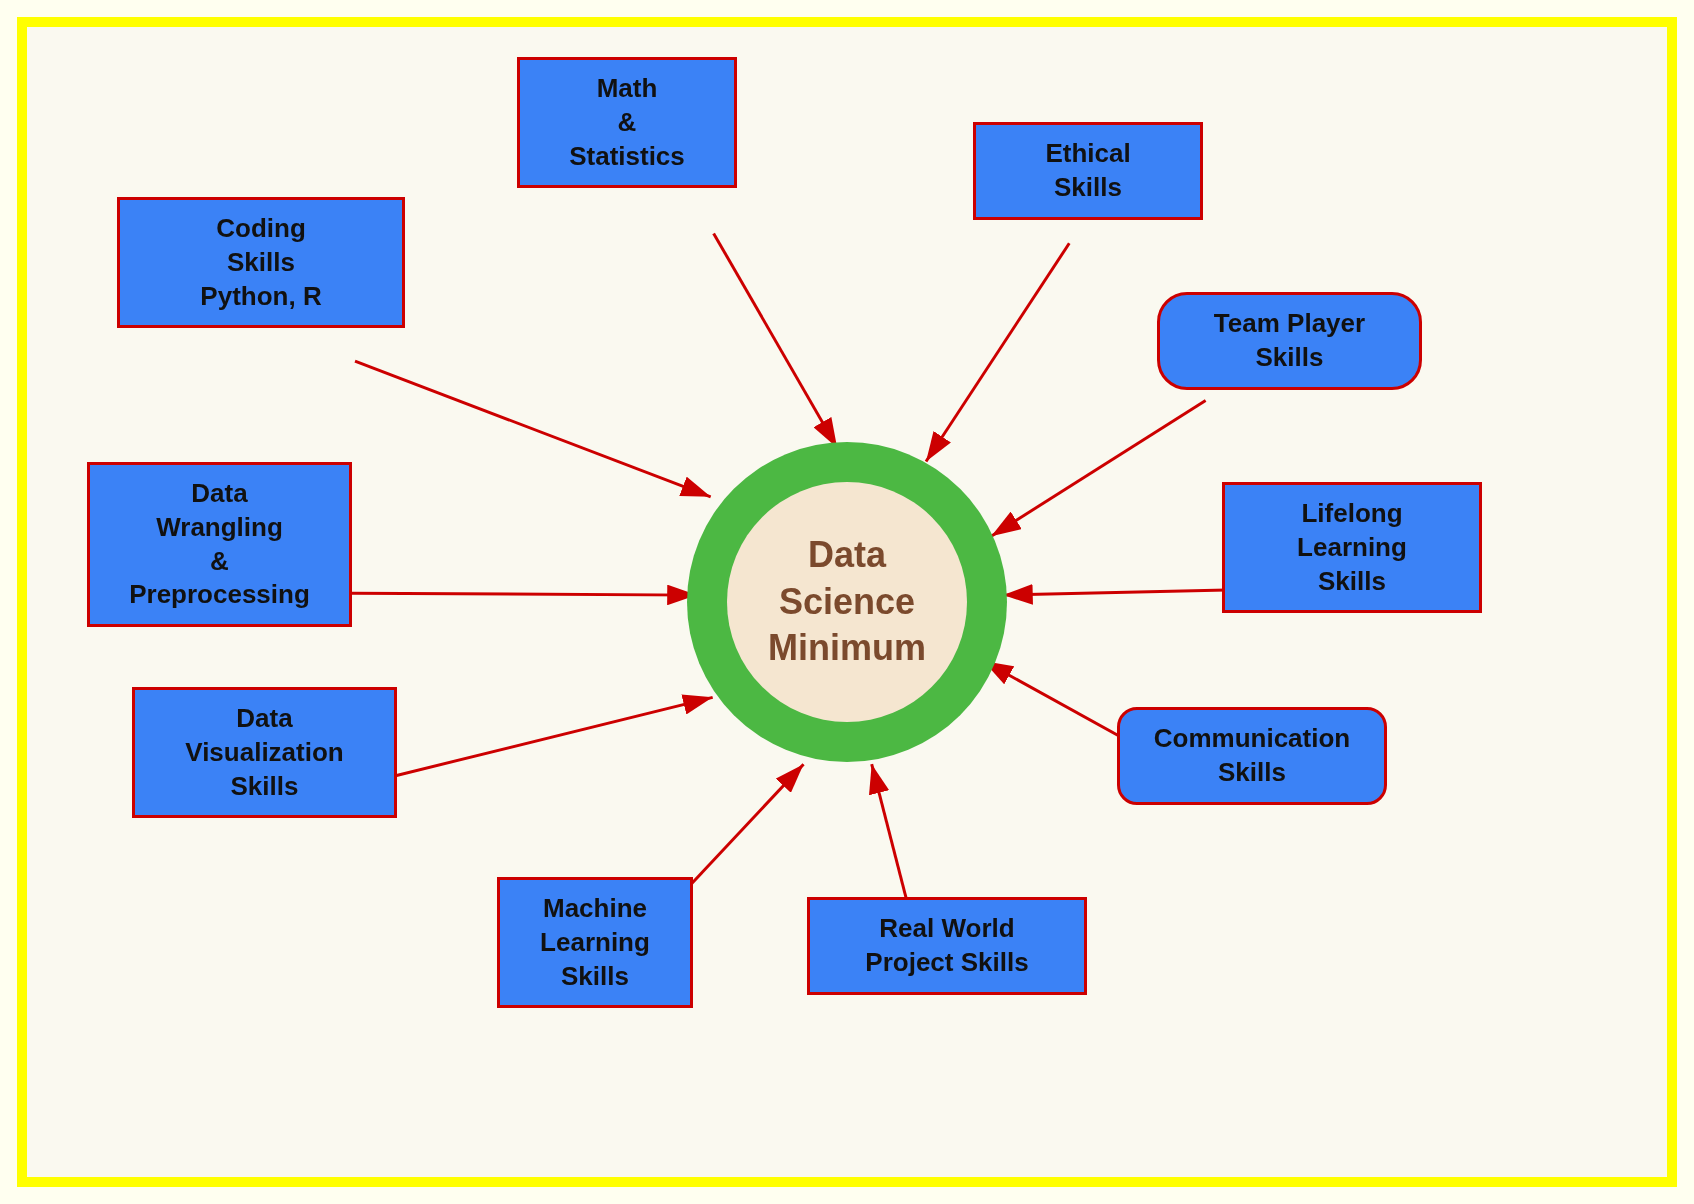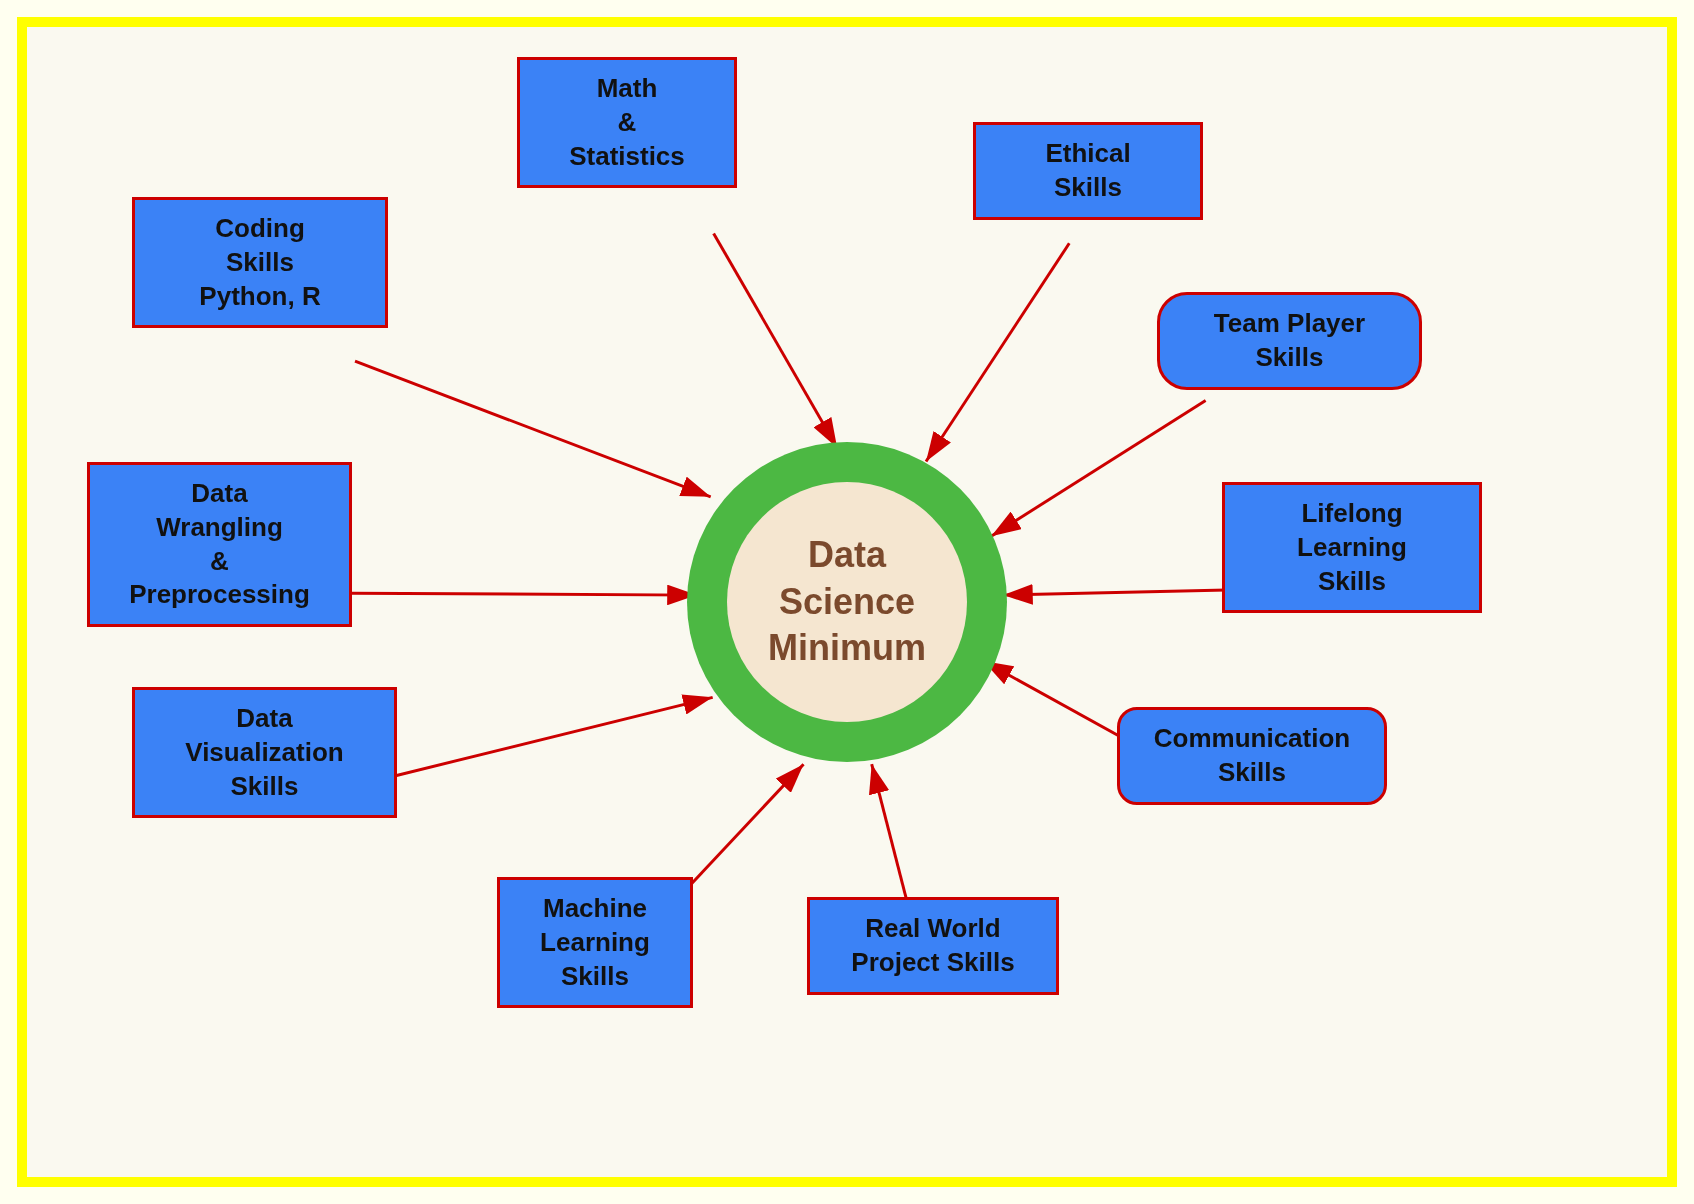--- a/index.html
+++ b/index.html
@@ -120,21 +120,21 @@
     #box-communication {
       top: 680px;
       left: 1090px;
       width: 270px;
       border-radius: 20px;
     }
 
     #box-realworld {
       top: 870px;
       left: 780px;
-      width: 252px;
+      width: 280px;
     }
 
     #box-machinelearning {
       top: 850px;
       left: 470px;
       width: 196px;
     }
 
     #box-datavis {
       top: 660px;
@@ -143,22 +143,22 @@
     }
 
     #box-wrangling {
       top: 435px;
       left: 60px;
       width: 265px;
     }
 
     #box-coding {
       top: 170px;
-      left: 105px;
-      width: 256px;
+      left: 90px;
+      width: 288px;
     }
   </style>
 </head>
 <body>
 
 <div class="outer-border">
   <div class="diagram-container">
 
     <svg class="arrows-svg" viewBox="0 0 1660 1170" preserveAspectRatio="none">
       <defs>

